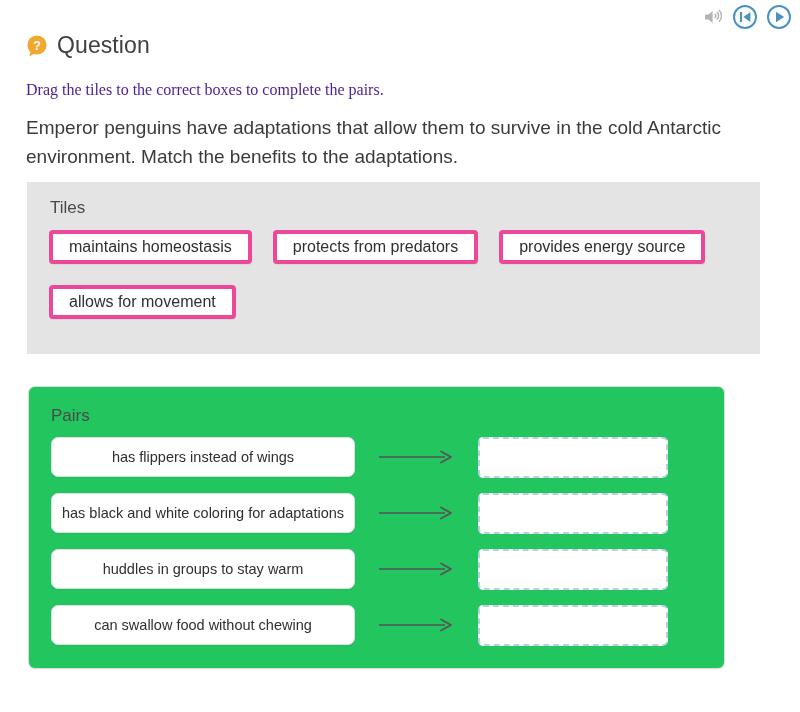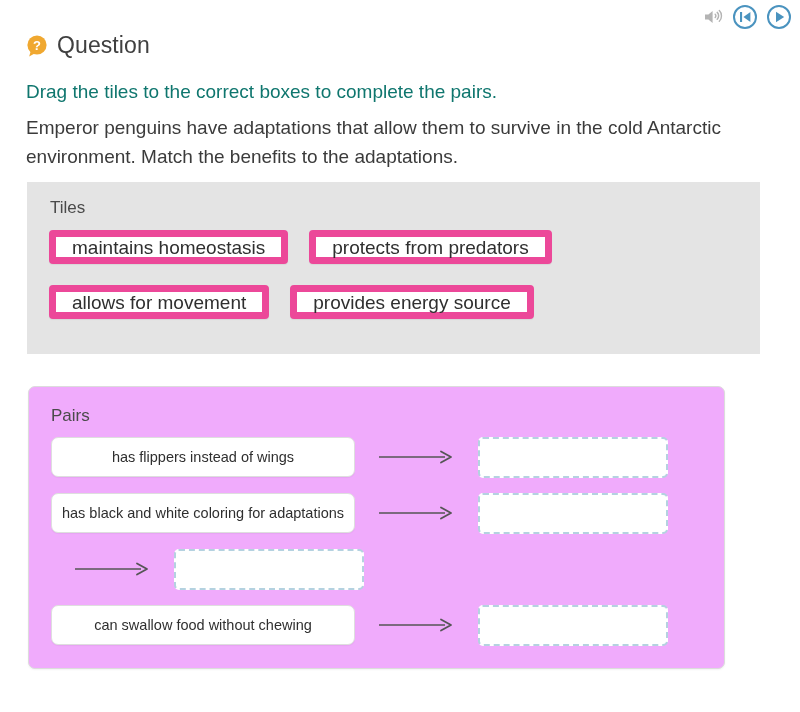--- a/index.html
+++ b/index.html
@@ -57,23 +57,24 @@
     font-weight: 400;
     letter-spacing: .1px;
     line-height: 1;
   }
 
   
   .instr-1 {
     position: absolute;
     left: 26px;
     top: 79px;
-    font-size: 19px;
-    color: #0f766e;
+    font-size: 16px;
+    color: #4c1d95;
     line-height: 1.35;
+    font-family: Liberation Serif, serif;
   }
   .instr-2 {
     position: absolute;
     left: 26px;
     top: 113px;
     width: 706px;
     font-size: 19px;
     color: #3b3b3b;
     line-height: 1.55;
   }
@@ -103,44 +104,44 @@
     position: absolute;
     left: 22px;
     top: 48px;
     right: 16px;
     display: flex;
     flex-wrap: wrap;
     gap: 21px 21px;
   }
   .tile {
     background: #ffffff;
-    border: 7px solid #ec4899;
+    border: 4px solid #ec4899;
     border-radius: 4px;
     box-shadow: 0 1px 1px rgba(0,0,0,.06);
-    font-size: 19px;
+    font-size: 16px;
     color: #2f2f2f;
     padding: 10px 16px;
     box-sizing: border-box;
     height: 34px;
     display: flex;
     align-items: center;
     justify-content: center;
     white-space: nowrap;
     cursor: grab;
     line-height: 1;
   }
 
   
   .pairs-panel {
     position: absolute;
     left: 28px;
     top: 386px;
     width: 697px;
     height: 283px;
-    background: #f0abfc;
+    background: #22c55e;
     border: 1px solid #dcdcdc;
     border-radius: 7px;
     box-sizing: border-box;
     box-shadow: 0 1px 2px rgba(0,0,0,.05);
   }
   .pairs-panel .panel-heading {
     position: absolute;
     left: 22px;
     top: 19px;
   }
@@ -234,22 +235,22 @@
 </div>
 
 <div class="instr-1">Drag the tiles to the correct boxes to complete the pairs.</div>
 <div class="instr-2">Emperor penguins have adaptations that allow them to survive in the cold Antarctic environment. Match the benefits to the adaptations.</div>
 
 <div class="tiles-panel">
   <div class="panel-heading">Tiles</div>
   <div class="tiles-row">
     <div class="tile">maintains homeostasis</div>
     <div class="tile">protects from predators</div>
+    <div class="tile">provides energy source</div>
     <div class="tile">allows for movement</div>
-    <div class="tile">provides energy source</div>
   </div>
 </div>
 
 <div class="pairs-panel">
   <div class="panel-heading">Pairs</div>
   <div class="pairs-list">
 
     <div class="pair-row">
       <div class="pair-left">has flippers instead of wings</div>
       <div class="pair-arrow">
@@ -266,20 +267,21 @@
       <div class="pair-arrow">
         <svg width="76" height="16" viewBox="0 0 76 16" aria-hidden="true">
           <line x1="0" y1="8" x2="66" y2="8" stroke="#555555" stroke-width="1.6"></line>
           <polyline points="62,2.5 72,8 62,13.5" fill="none" stroke="#555555" stroke-width="1.8" stroke-linecap="round" stroke-linejoin="round"></polyline>
         </svg>
       </div>
       <div class="pair-drop"></div>
     </div>
 
     <div class="pair-row">
+      <div class="pair-left">huddles in groups to stay warm</div>
       <div class="pair-arrow">
         <svg width="76" height="16" viewBox="0 0 76 16" aria-hidden="true">
           <line x1="0" y1="8" x2="66" y2="8" stroke="#555555" stroke-width="1.6"></line>
           <polyline points="62,2.5 72,8 62,13.5" fill="none" stroke="#555555" stroke-width="1.8" stroke-linecap="round" stroke-linejoin="round"></polyline>
         </svg>
       </div>
       <div class="pair-drop"></div>
     </div>
 
     <div class="pair-row">

